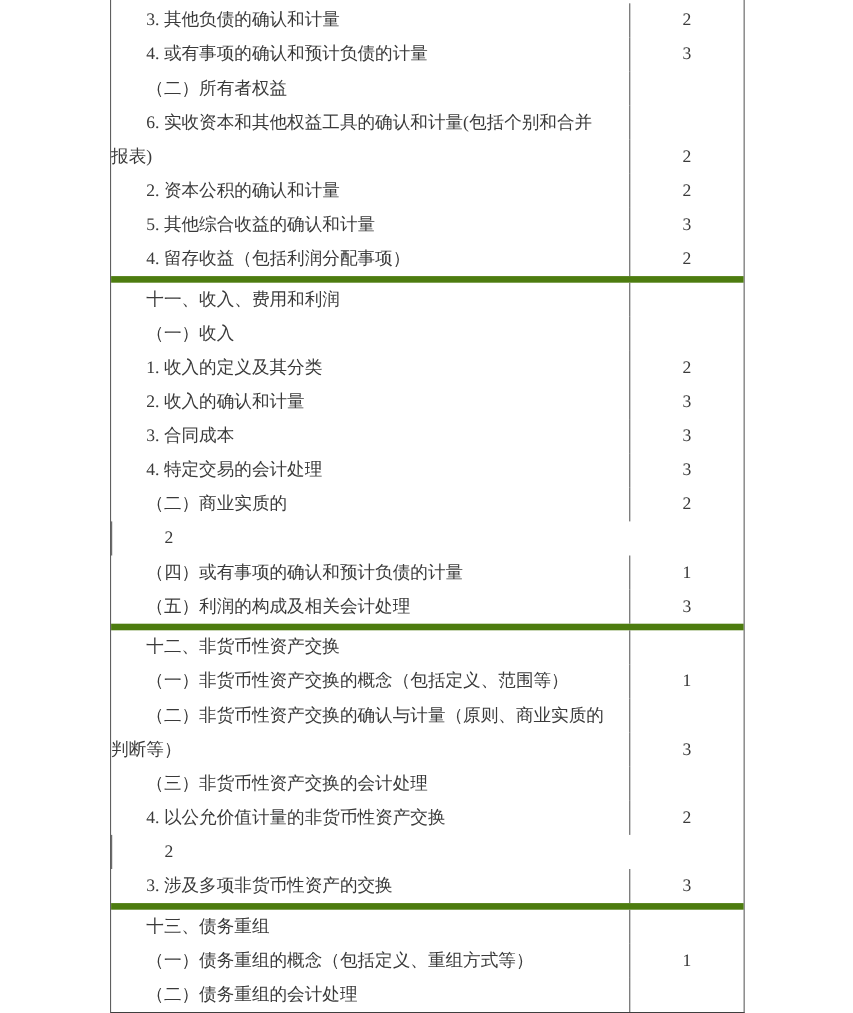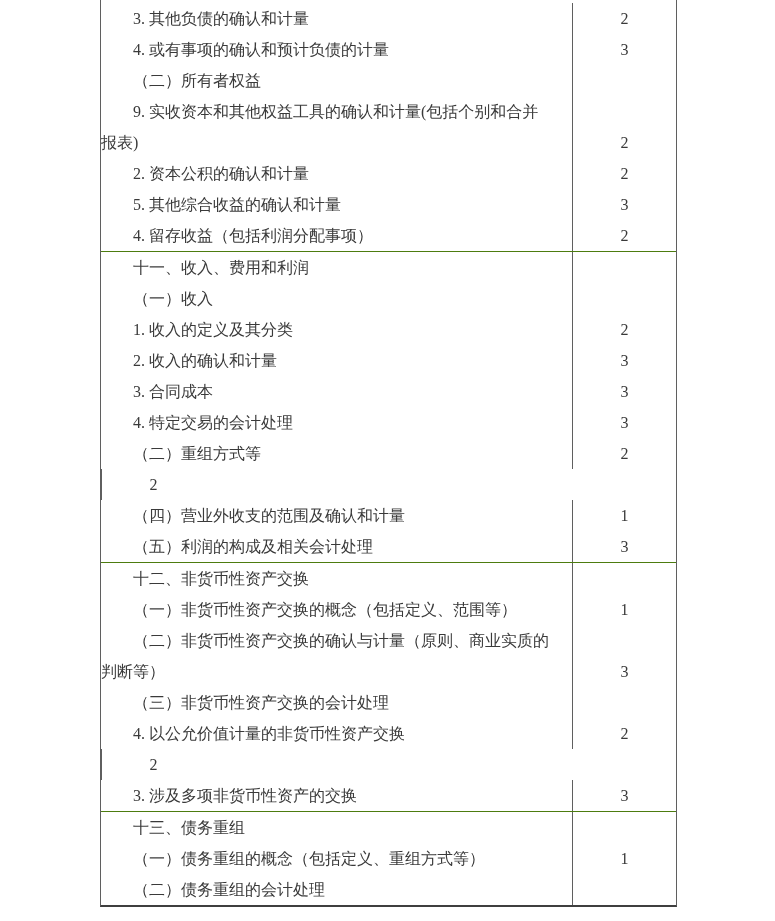--- a/index.html
+++ b/index.html
@@ -21,21 +21,21 @@
     left: 100px;
     top: 0;
     width: 577px;
     box-sizing: border-box;
     border-left: 1px solid #5f5f5f;
     border-right: 1px solid #5f5f5f;
     border-bottom: 2px solid #3f3f3f;
     background: #ffffff;
   }
   .section {
-    border-top: 1px solid #4d7c0f;
+    border-top: 6px solid #4d7c0f;
   }
   .section:first-child {
     border-top: none;
     padding-top: 3px;
   }
   .row {
     display: flex;
     height: 31px;
   }
   .cell-left {
@@ -68,21 +68,21 @@
       </div>
       <div class="row">
         <div class="cell-left indent">4. 或有事项的确认和预计负债的计量</div>
         <div class="cell-right">3</div>
       </div>
       <div class="row">
         <div class="cell-left indent">（二）所有者权益</div>
         <div class="cell-right"></div>
       </div>
       <div class="row">
-        <div class="cell-left indent">9. 实收资本和其他权益工具的确认和计量(包括个别和合并</div>
+        <div class="cell-left indent">6. 实收资本和其他权益工具的确认和计量(包括个别和合并</div>
         <div class="cell-right"></div>
       </div>
       <div class="row">
         <div class="cell-left">报表)</div>
         <div class="cell-right">2</div>
       </div>
       <div class="row">
         <div class="cell-left indent">2. 资本公积的确认和计量</div>
         <div class="cell-right">2</div>
       </div>
@@ -114,28 +114,28 @@
       </div>
       <div class="row">
         <div class="cell-left indent">3. 合同成本</div>
         <div class="cell-right">3</div>
       </div>
       <div class="row">
         <div class="cell-left indent">4. 特定交易的会计处理</div>
         <div class="cell-right">3</div>
       </div>
       <div class="row">
-        <div class="cell-left indent">（二）重组方式等</div>
+        <div class="cell-left indent">（二）商业实质的</div>
         <div class="cell-right">2</div>
       </div>
       <div class="row">
         <div class="cell-right">2</div>
       </div>
       <div class="row">
-        <div class="cell-left indent">（四）营业外收支的范围及确认和计量</div>
+        <div class="cell-left indent">（四）或有事项的确认和预计负债的计量</div>
         <div class="cell-right">1</div>
       </div>
       <div class="row">
         <div class="cell-left indent">（五）利润的构成及相关会计处理</div>
         <div class="cell-right">3</div>
       </div>
     </div>
     <div class="section">
       <div class="row">
         <div class="cell-left indent">十二、非货币性资产交换</div>

